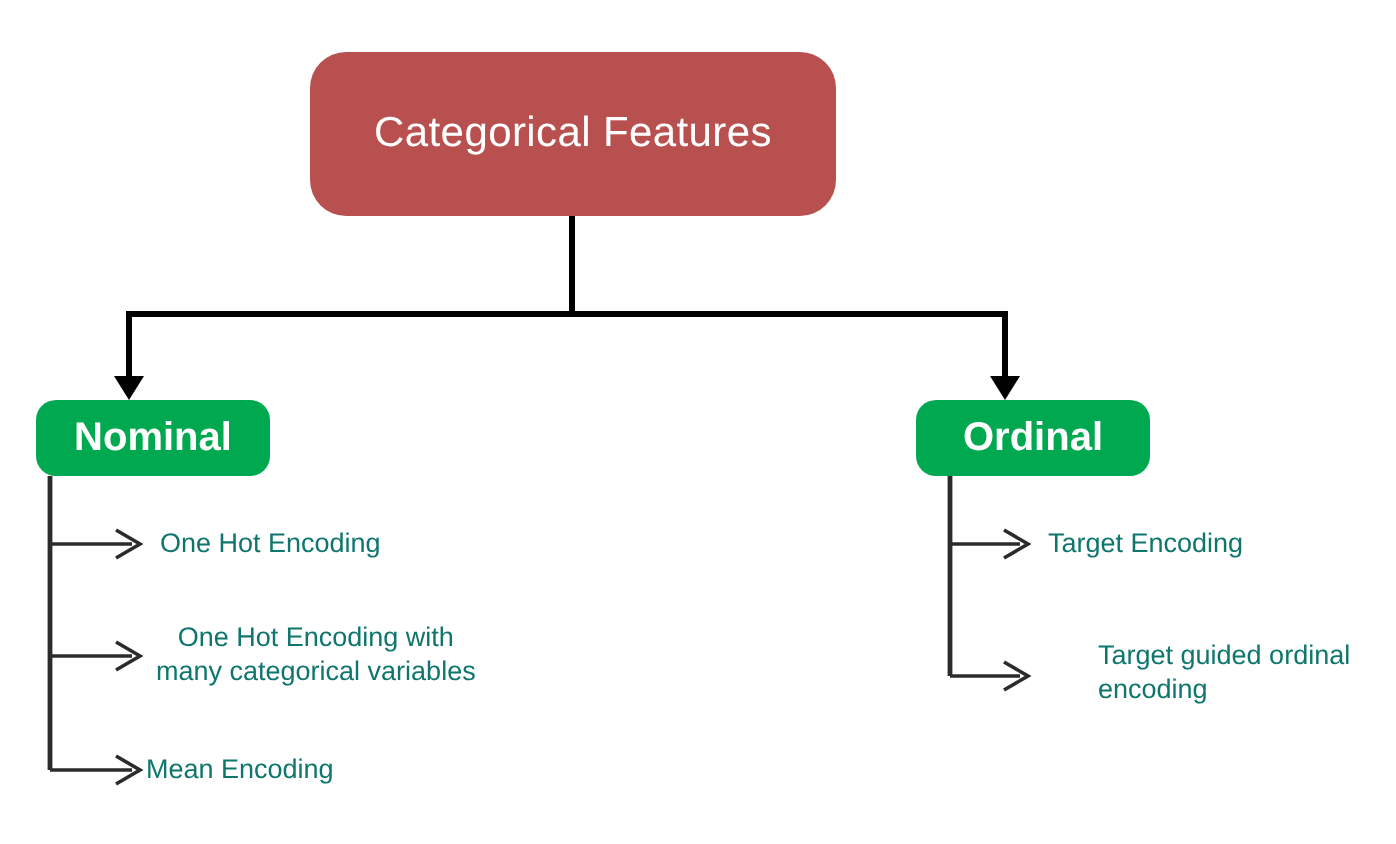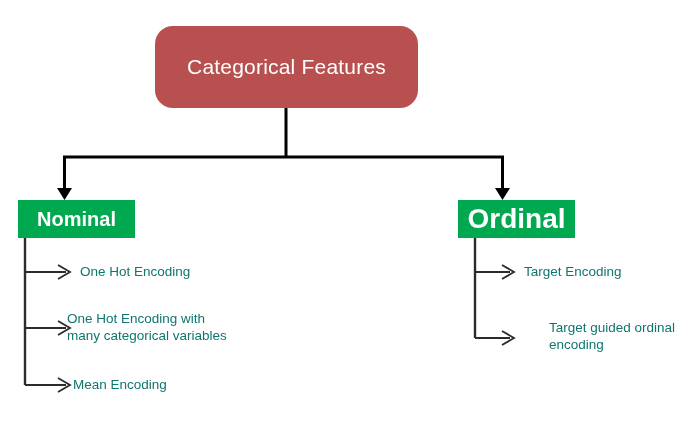--- a/index.html
+++ b/index.html
@@ -25,20 +25,21 @@
     width: 698px;
     height: 422px;
   }
   .node {
     position: absolute;
     display: flex;
     align-items: center;
     justify-content: center;
     box-sizing: border-box;
     color: #ffffff;
+    border-radius: 10px;
   }
   #node-root {
     left: 155px;
     top: 26px;
     width: 263px;
     height: 82px;
     background: #b95050;
     border-radius: 18px;
     font-size: 21px;
     letter-spacing: 0.2px;
@@ -51,32 +52,32 @@
     background: #00a94f;
     font-size: 20px;
     font-weight: bold;
   }
   #node-ordinal {
     left: 458px;
     top: 200px;
     width: 117px;
     height: 38px;
     background: #00a94f;
-    font-size: 28px;
+    font-size: 20px;
     font-weight: bold;
   }
   .leaf-label {
     position: absolute;
     color: #0f766e;
     font-size: 13.5px;
     line-height: 16.5px;
     white-space: pre-line;
   }
   .leaf-l0 { left: 80px; top: 264px; }
-  .leaf-l1 { left: 67px; top: 311px; }
+  .leaf-l1 { left: 78px; top: 311px; text-align: center; }
   .leaf-l2 { left: 73px; top: 377px; }
   .leaf-r0 { left: 524px; top: 264px; }
   .leaf-r1 { left: 524px; top: 320px; margin-left: 25px; }
 </style>
 </head>
 <body>
 
 <div id="diagram-canvas">
 
   <svg id="connector-layer" viewBox="0 0 698 422" width="698" height="422" aria-hidden="true">

